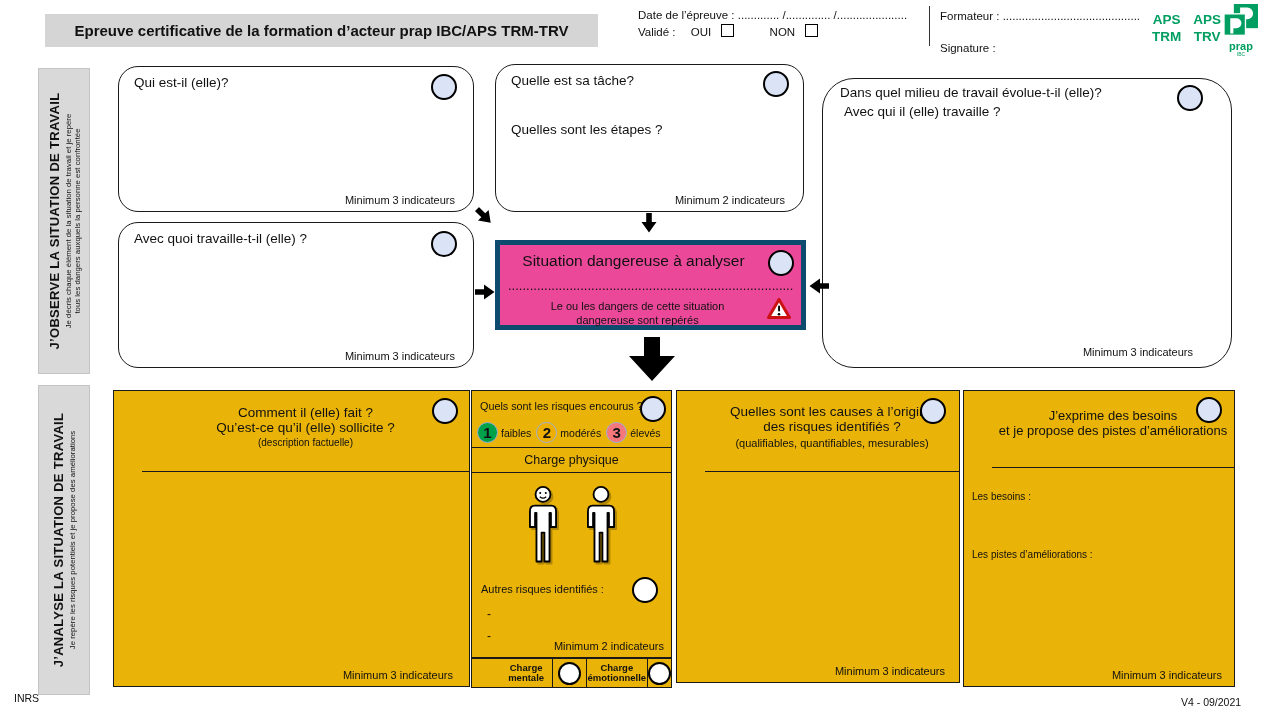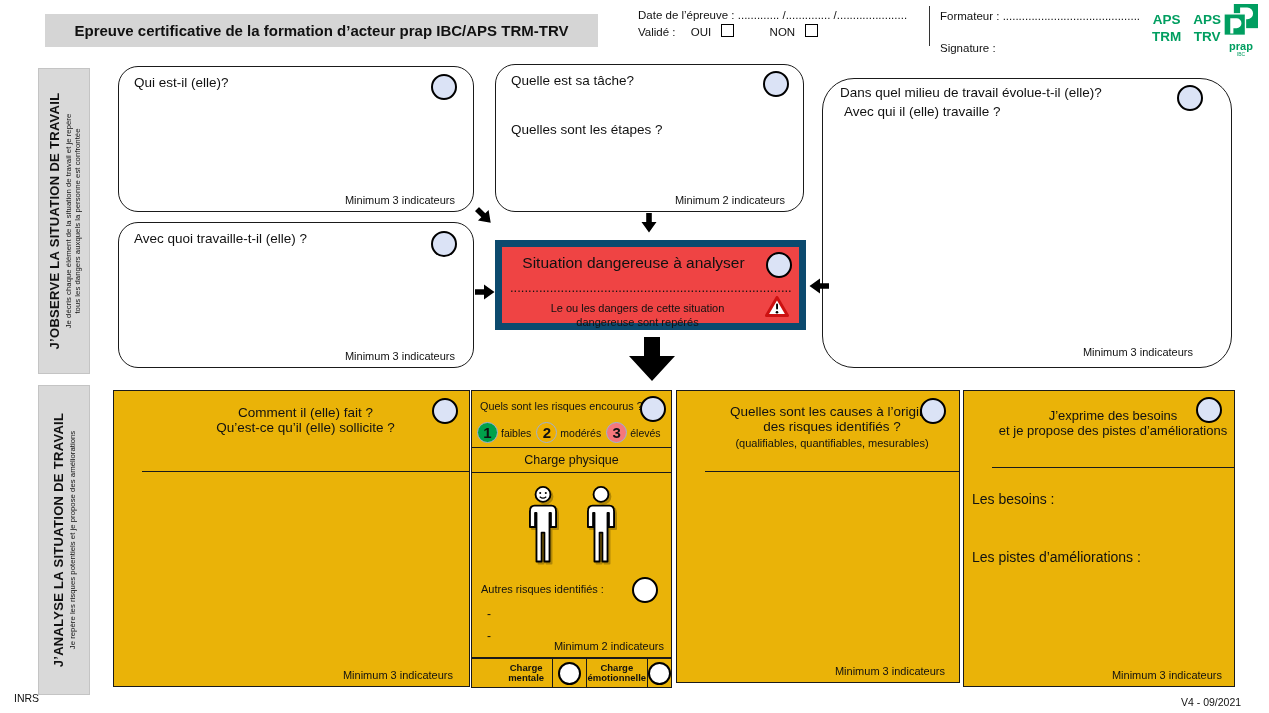--- a/index.html
+++ b/index.html
@@ -37,21 +37,21 @@
   #box-avecquoi{left:118px;top:222px;width:356px;height:146px;}
   #box-tache{left:495px;top:64px;width:309px;height:148px;}
   #box-milieu{left:822px;top:78px;width:410px;height:290px;border-radius:32px;}
   .bt{position:absolute;left:15px;top:8px;font-size:13.5px;}
   .bt2{position:absolute;left:15px;font-size:13.5px;}
   .circ{position:absolute;width:26px;height:26px;border-radius:50%;
         border:2.5px solid #000;background:var(--circ,#dbe3f6);box-sizing:border-box;}
   .circ.white{background:#fff;border-width:2px;}
   .min{position:absolute;font-size:11px;bottom:5px;right:18px;}
   
-  #sit-box{left:495px;top:240px;width:311px;height:90px;background:#ef4444;border:7px solid #0c4a6e;box-sizing:border-box;}
+  #sit-box{left:495px;top:240px;width:311px;height:90px;background:#ec4899;border:5px solid #0c4a6e;box-sizing:border-box;}
   .sit-title{position:absolute;left:0;right:34px;top:7px;text-align:center;font-size:15.5px;}
   .sit-dots{position:absolute;left:8px;right:8px;top:33px;font-size:13px;white-space:nowrap;overflow:hidden;}
   .sit-l{position:absolute;left:20px;right:46px;text-align:center;font-size:11px;}
   
   .arrow{position:absolute;}
   
   .col{position:absolute;border:1.6px solid #1a1a1a;background:#eab308;box-sizing:border-box;padding-left:28px;}
   #col-comment{left:113px;top:390px;width:357px;height:297px;}
   #col-risques{left:471px;top:390px;width:201px;height:268px;}
   #charge-row{left:471px;top:658px;width:201px;height:30px;display:flex;}
@@ -68,21 +68,21 @@
   .cp-row{position:absolute;left:0;right:0;top:56px;height:24px;border-top:1.6px solid #1a1a1a;
           border-bottom:1.6px solid #1a1a1a;text-align:center;line-height:24px;font-size:12.5px;}
   .figs{position:absolute;left:50%;top:95px;transform:translateX(-50%);display:flex;gap:15px;
         filter:drop-shadow(2.5px 2px .5px rgba(0,0,0,.25));}
   .autres{position:absolute;left:9px;top:192px;font-size:11px;}
   .dash{position:absolute;left:15px;font-size:12px;}
   .cell{display:flex;align-items:center;justify-content:center;box-sizing:border-box;
         font-weight:bold;font-size:9.5px;line-height:10px;text-align:center;}
   .cell.bd{border-right:1.6px solid #1a1a1a;}
   .cell .circ-in{position:static;width:23px;height:23px;border-radius:50%;border:2px solid #000;background:#fff;box-sizing:border-box;}
-  .bes-lab{position:absolute;left:8px;font-size:14px;}
+  .bes-lab{position:absolute;left:8px;font-size:10px;}
   .foot{font-size:10.5px;}
 </style>
 </head>
 <body>
 
 <div id="page">
 
   <div class="abs title-box">Epreuve certificative de la formation d’acteur prap IBC/APS TRM-TRV</div>
 
   <div class="abs hdr-fields">
@@ -189,20 +189,21 @@
     <polygon points="0,5.2 9,5.2 9,0.5 19.5,8 9,15.5 9,10.8 0,10.8" fill="#000"></polygon>
     </svg>
   <svg class="arrow" style="left:629px;top:337px;" width="46" height="44" viewBox="0 0 46 44">
     <polygon points="15,0 31,0 31,19 46,19 23,44 0,19 15,19" fill="#000"></polygon>
     </svg>
 
   <div class="col" id="col-comment">
     <div class="col-head" style="height:81px;padding-top:14px;">
       <div class="ch1">Comment il (elle) fait ?</div>
       <div class="ch1">Qu’est-ce qu’il (elle) sollicite ?</div>
+      <div class="ch3">(description factuelle)</div>
       <div class="circ" style="right:11px;top:7px;"></div>
     </div>
     <div class="min" style="right:16px;">Minimum 3 indicateurs</div>
   </div>
 
   <div class="col" id="col-risques">
     <div class="risk-title">Quels sont les risques encourus ?</div>
     <div class="circ" style="right:5px;top:5px;"></div>
     <div class="legend">
       <span class="risk-badge" style="background: rgb(0, 161, 75);">1</span>

